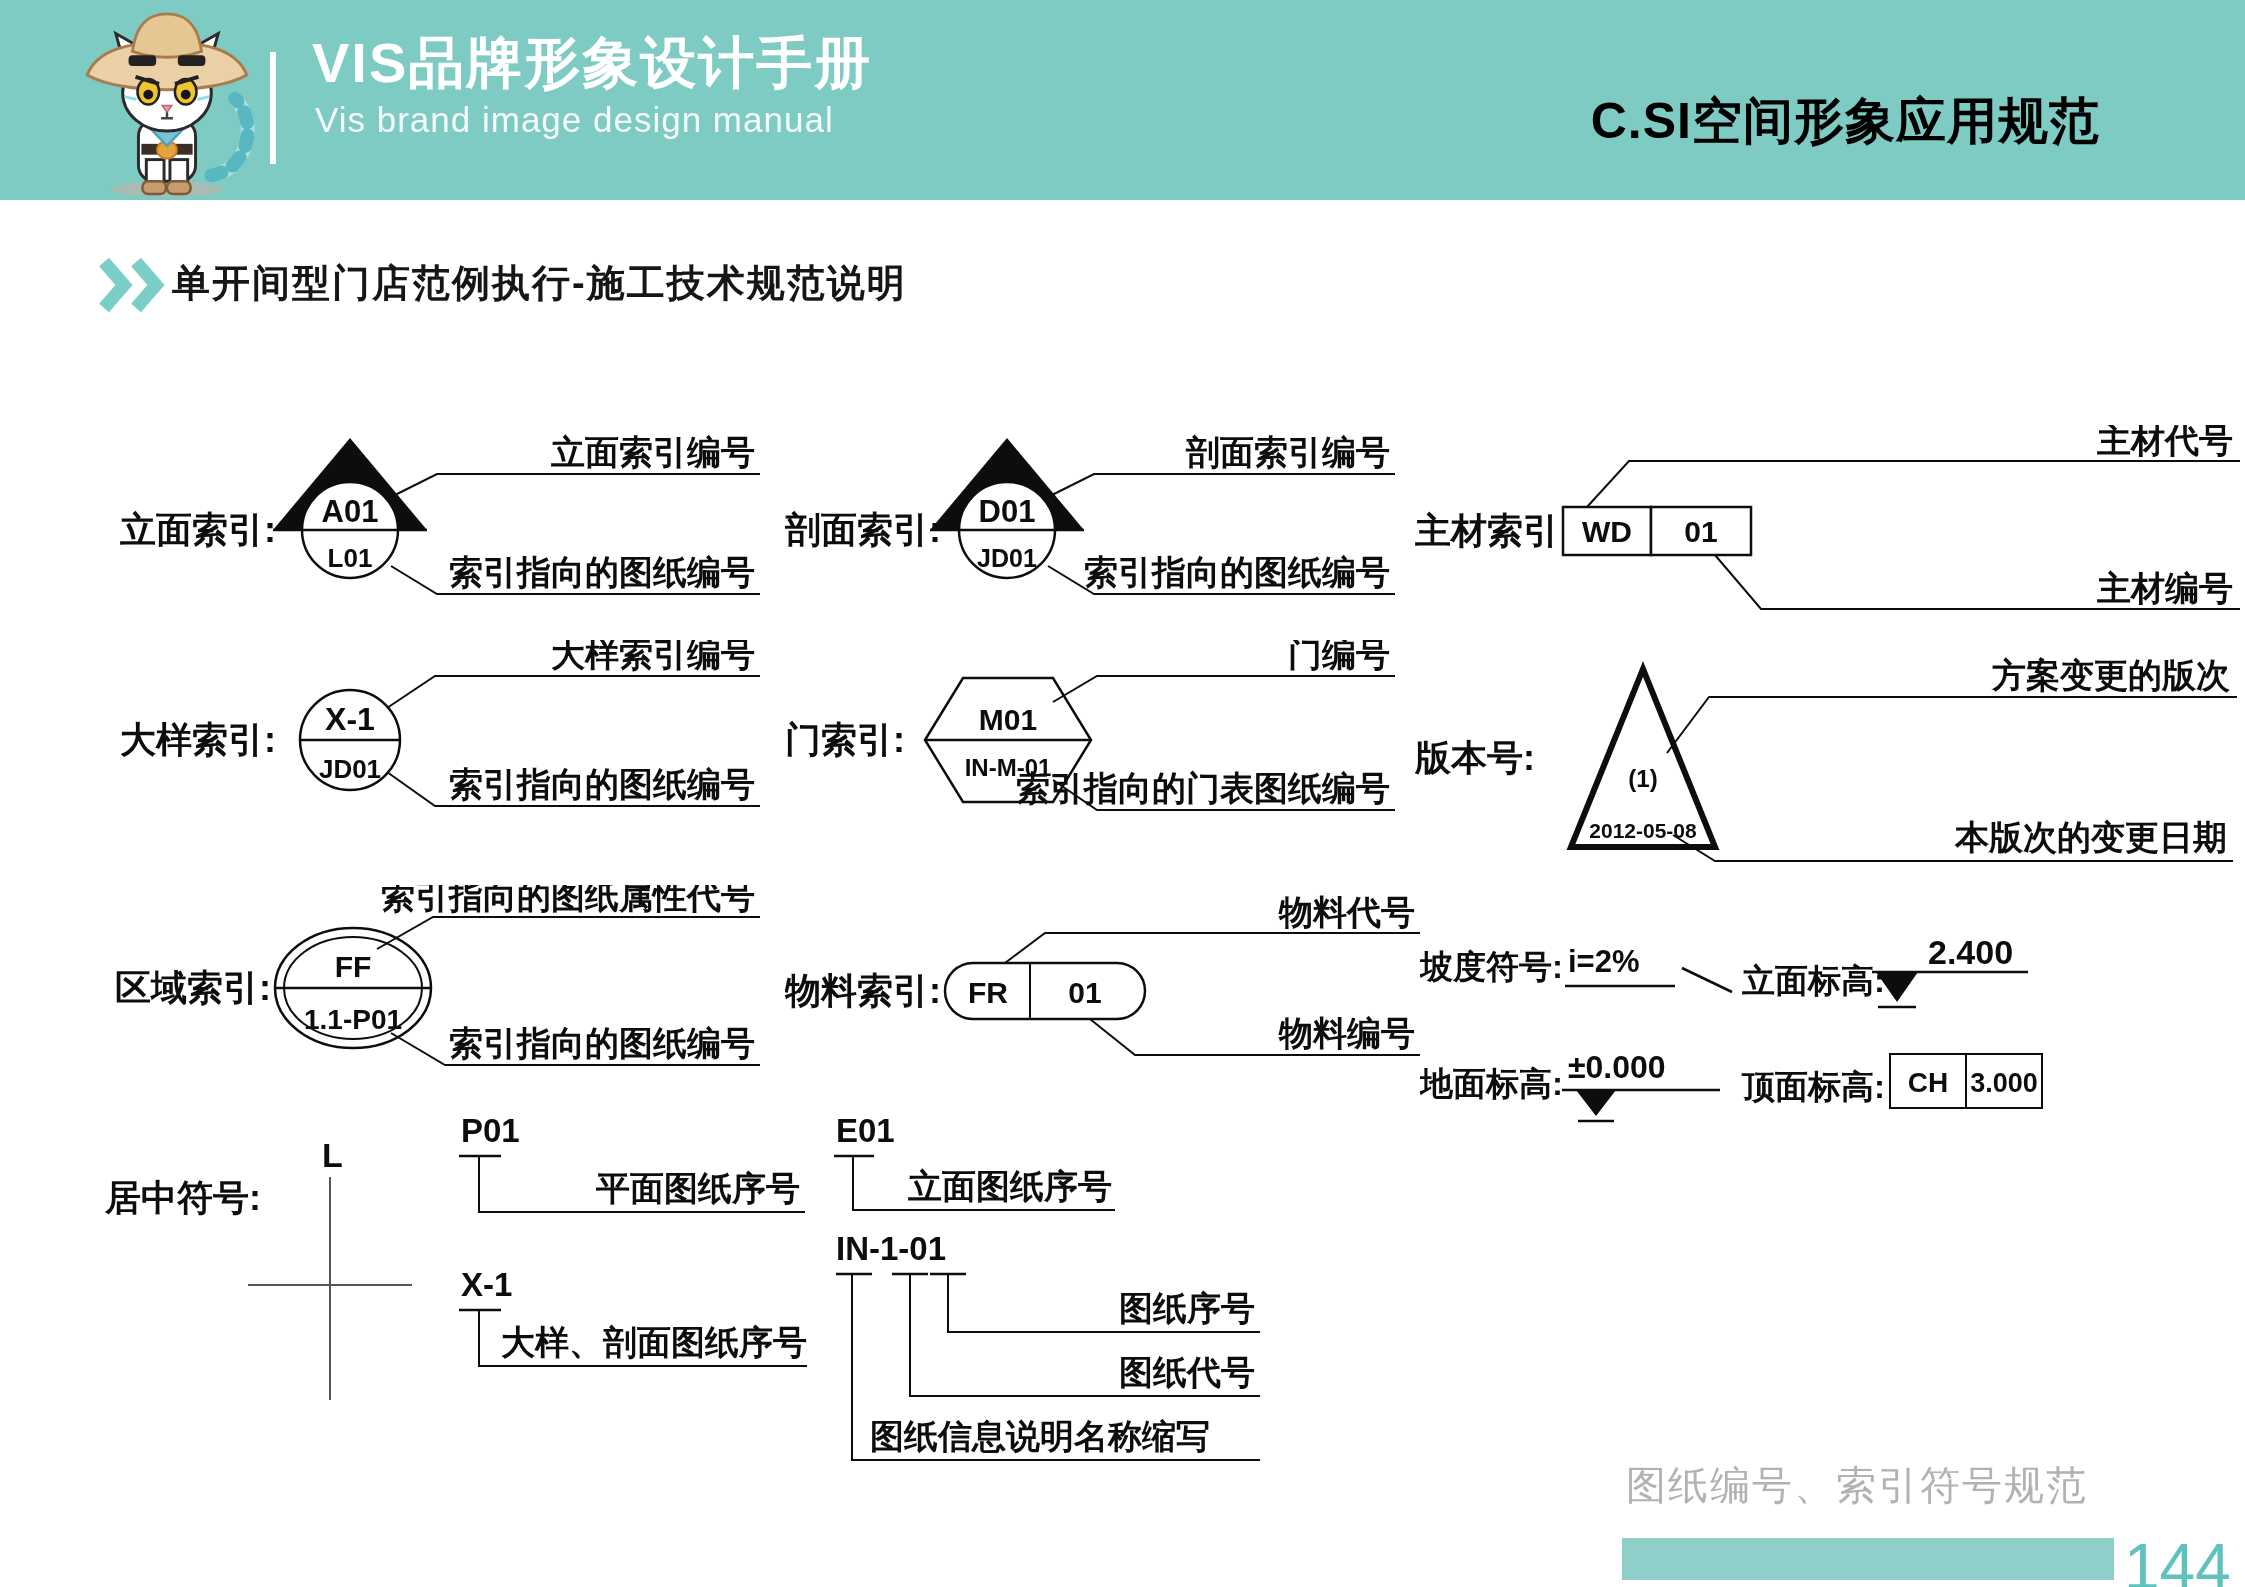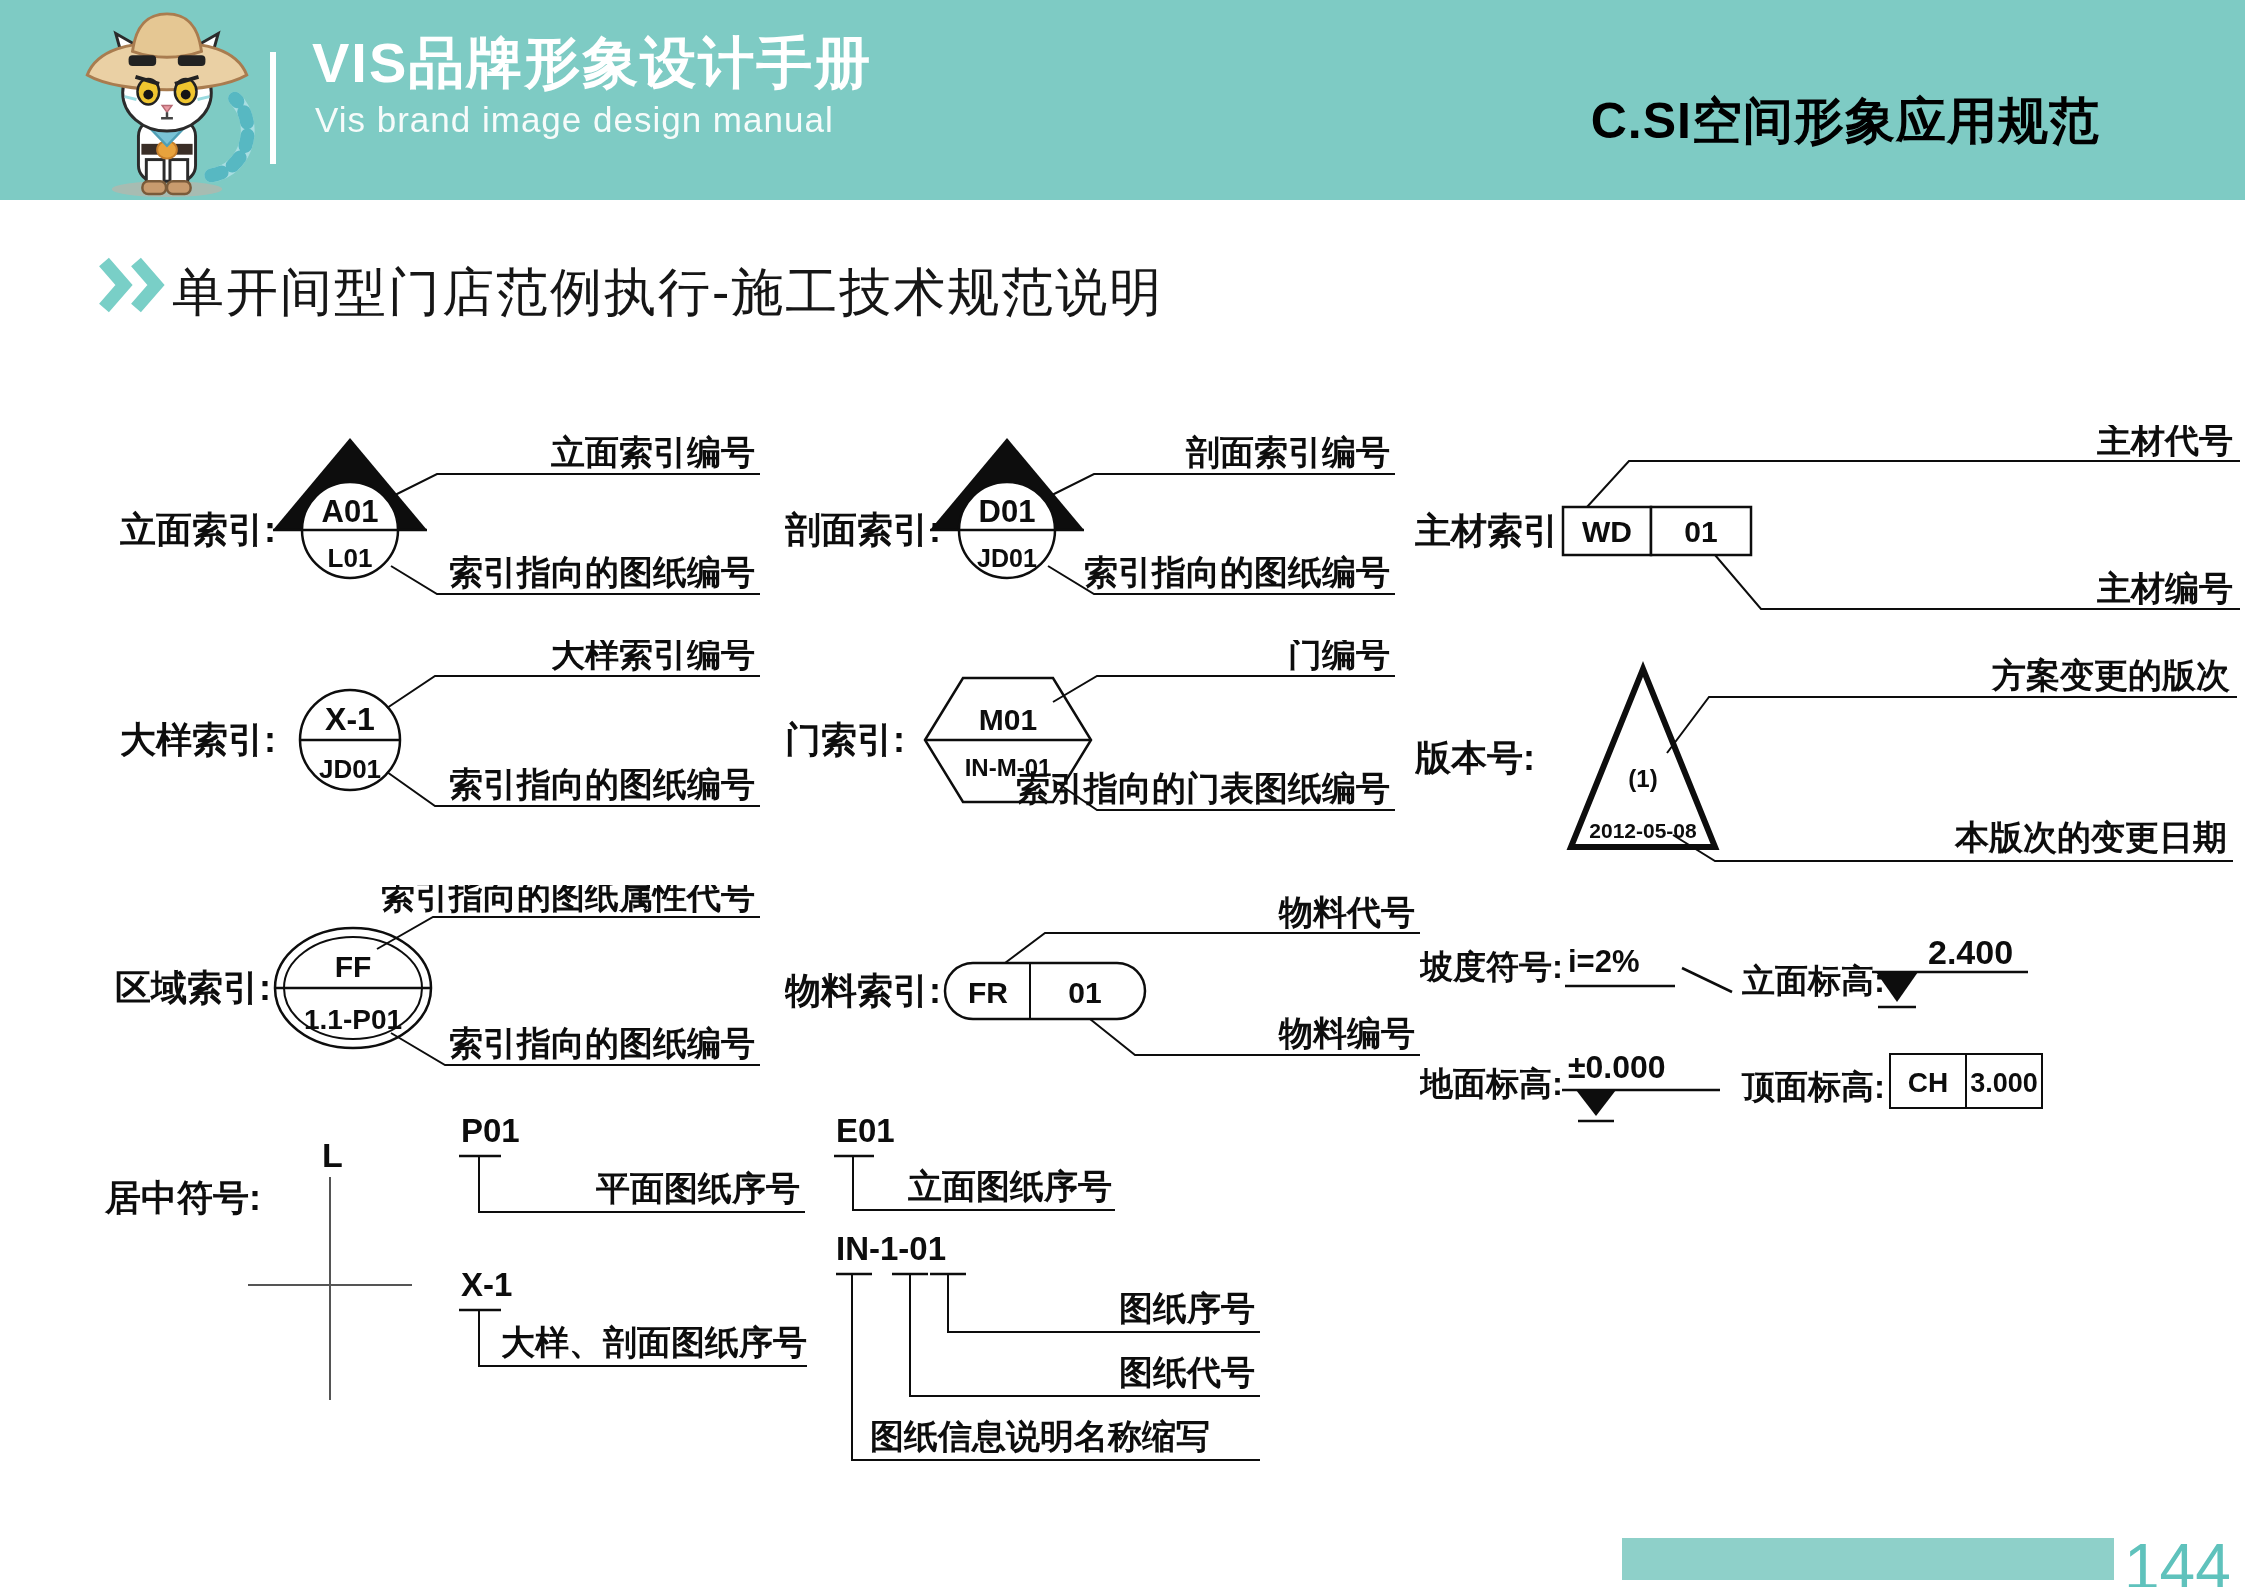--- a/index.html
+++ b/index.html
@@ -6,21 +6,21 @@
   #page{position:relative;width:2245px;height:1587px;background:#ffffff;overflow:hidden;
         font-family:"Liberation Sans","DejaVu Sans",sans-serif;color:#111;}
   .abs{position:absolute;}
   
   #header{left:0;top:0;width:2245px;height:200px;background:#7ecbc4;}
   #header-divider{left:270px;top:52px;width:6px;height:112px;background:#ffffff;}
   #brand-title{left:312px;top:26px;font-size:56px;font-weight:bold;color:#ffffff;letter-spacing:2px;white-space:nowrap;}
   #brand-subtitle{left:315px;top:100px;font-size:35px;font-weight:normal;color:#f6fbfa;letter-spacing:1px;white-space:nowrap;}
   #chapter-title{left:1500px;top:88px;width:600px;text-align:right;font-size:50px;font-weight:bold;color:#000000;letter-spacing:1px;white-space:nowrap;}
   
-  #heading-text{left:172px;top:258px;font-size:52px;font-weight:400;color:#161616;letter-spacing:2px;white-space:nowrap;}
+  #heading-text{left:172px;top:258px;font-size:38px;font-weight:700;color:#161616;letter-spacing:2px;white-space:nowrap;}
   
   svg text{font-family:"Liberation Sans","DejaVu Sans",sans-serif;fill:#0d0d0d;}
   .cad-label{font-size:36px;font-weight:bold;}
   .cad-note{font-size:34px;font-weight:bold;}
   .cad-code{font-weight:bold;}
   
   #footer-caption{left:1626px;top:1458px;font-size:40px;color:#b2b2b2;letter-spacing:2px;white-space:nowrap;}
   #footer-bar{left:1622px;top:1538px;width:492px;height:42px;background:#8ed0c9;}
   #page-number{left:2124px;top:1530px;font-size:64px;color:#5fc2bc;font-weight:500;}
 </style>
@@ -223,16 +223,17 @@
     <polyline points="118,174 118,232 430,232" stroke="#0d0d0d" stroke-width="2" fill="none"></polyline>
     <text class="cad-note" x="425" y="220" text-anchor="end">图纸序号</text>
     <line x1="62" y1="174" x2="98" y2="174" stroke="#0d0d0d" stroke-width="2.5"></line>
     <polyline points="80,174 80,296 430,296" stroke="#0d0d0d" stroke-width="2" fill="none"></polyline>
     <text class="cad-note" x="425" y="284" text-anchor="end">图纸代号</text>
     <line x1="6" y1="174" x2="42" y2="174" stroke="#0d0d0d" stroke-width="2.5"></line>
     <polyline points="22,174 22,360 430,360" stroke="#0d0d0d" stroke-width="2" fill="none"></polyline>
     <text class="cad-note" x="40" y="348">图纸信息说明名称缩写</text>
   </svg>
 
+  <div id="footer-caption" class="abs">图纸编号、索引符号规范</div>
   <div id="footer-bar" class="abs"></div>
   <div id="page-number" class="abs">144</div>
 
 </div>
 
 </body></html>

